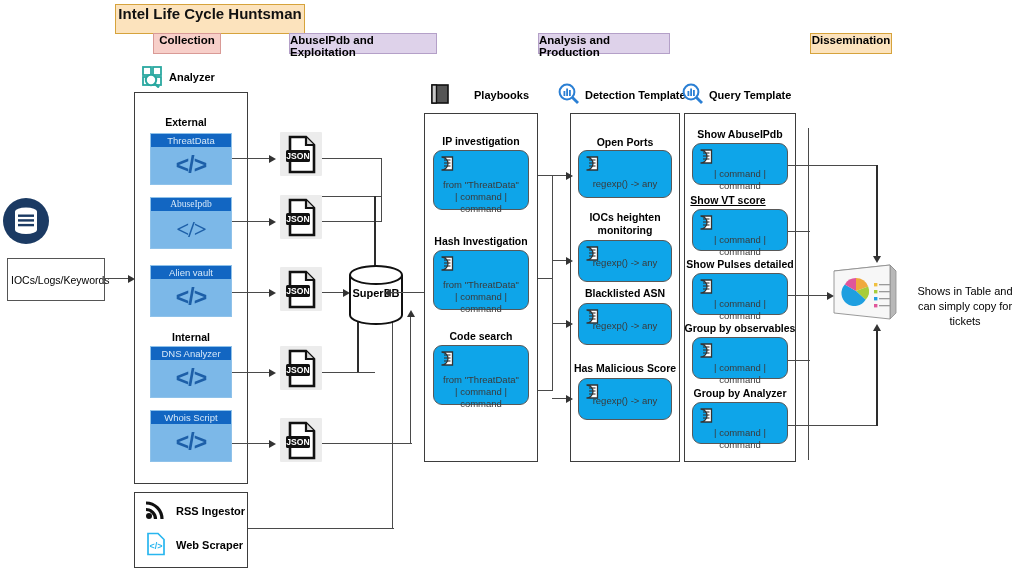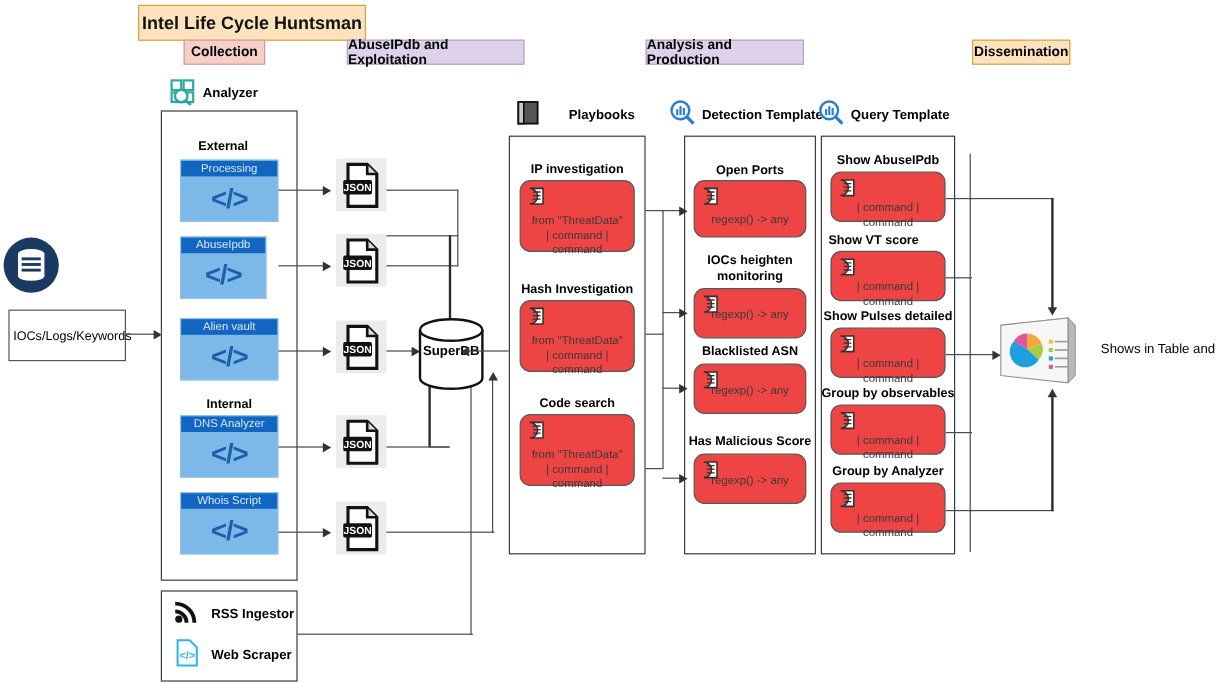--- a/index.html
+++ b/index.html
@@ -1,21 +1,21 @@
 <!DOCTYPE html>
 <html><head>
 <meta charset="utf-8">
 <style>
   html,body{margin:0;padding:0;background:#ffffff;}
   body{width:1024px;height:569px;position:relative;overflow:hidden;
        font-family:"Liberation Sans",sans-serif;color:#000;}
   .abs{position:absolute;}
 
   
-  .banner{position:absolute;box-sizing:border-box;display:flex;align-items:center;
+  .banner{position:absolute;box-sizing:border-box;display:flex;align-items:flex-start;
           justify-content:center;font-weight:bold;font-size:11.5px;}
   .banner-title{border:1.5px solid #d6a33c;background:#fce3bd;font-size:15px;
                 color:#111;}
   .b-collection{border:1px solid #d99a96;background:#f7cfc9;}
   .b-processing{border:1px solid #b4a0c8;background:#ded2ea;}
   .b-analysis{border:1px solid #b4a0c8;background:#ded2ea;}
   .b-dissem{border:1px solid #d6a33c;background:#fce3bd;}
 
   
   .frame{position:absolute;box-sizing:border-box;border:1.4px solid #3d3d3d;
@@ -36,21 +36,21 @@
             border-radius:1px;}
   .jsonicon svg{display:block;}
 
   
   .cyl{position:absolute;}
   .cyl .lab{position:absolute;left:0;top:22px;width:100%;text-align:center;
             font-weight:bold;font-size:11px;}
 
   
   .scard{position:absolute;box-sizing:border-box;border:1.1px solid #585858;
-         border-radius:9px;background:#ef4444;}
+         border-radius:9px;background:#0ea5e9;}
   .scard .txt{position:absolute;left:0;width:100%;text-align:center;
               font-size:9.5px;color:#3a3a3a;line-height:12px;}
   .scroll-ico{position:absolute;left:5px;top:4px;}
   .lbl{position:absolute;font-weight:bold;font-size:10.5px;text-align:center;
        width:100%;left:0;}
 
   
   .ln{position:absolute;background:#4a4a4a;}
   .lnh{height:1.3px;}
   .lnv{width:1.3px;}
@@ -129,24 +129,24 @@
     </svg>
   </span>
   <span>Analyzer</span>
 </div>
 
 <div class="frame" style="left:134px;top:92px;width:114px;height:392px;"></div>
 
 <div class="grp-lab" style="left:134px;top:116px;width:104px;">External</div>
 
 <div class="acard" style="left:150px;top:133px;width:82px;height:52px;">
-  <div class="hdr">Processing</div>
+  <div class="hdr">ThreatData</div>
   <div class="body">&lt;/&gt;</div>
 </div>
-<div class="acard" style="left:150px;top:197px;width:72px;height:52px;">
+<div class="acard" style="left:150px;top:197px;width:82px;height:52px;font-family:Liberation Serif, serif;">
   <div class="hdr">AbuseIpdb</div>
   <div class="body">&lt;/&gt;</div>
 </div>
 <div class="acard" style="left:150px;top:265px;width:82px;height:52px;">
   <div class="hdr">Alien vault</div>
   <div class="body">&lt;/&gt;</div>
 </div>
 
 <div class="grp-lab" style="left:134px;top:331px;width:114px;">Internal</div>
 
@@ -421,21 +421,21 @@
     <svg width="16" height="17" viewBox="0 0 16 17">
       <path d="M2.5 2 h11 v13 h-11 a2.2 2.2 0 0 0 0 -13 z" fill="#fff" stroke="#333" stroke-width="1.3"></path>
       <line x1="5" y1="5" x2="11.5" y2="5" stroke="#333" stroke-width="1.1"></line>
       <line x1="5" y1="8" x2="11.5" y2="8" stroke="#333" stroke-width="1.1"></line>
       <line x1="5" y1="11" x2="11.5" y2="11" stroke="#333" stroke-width="1.1"></line>
     </svg>
   </span>
   <div class="txt" style="top:24px;">| command | command</div>
 </div>
 
-<div class="lbl" style="left:684px;top:194px;width:88px;">Show VT score</div>
+<div class="lbl" style="left:684px;top:194px;width:88px;text-decoration:underline;">Show VT score</div>
 <div class="scard" style="left:692px;top:209px;width:96px;height:42px;">
   <span class="scroll-ico">
     <svg width="16" height="17" viewBox="0 0 16 17">
       <path d="M2.5 2 h11 v13 h-11 a2.2 2.2 0 0 0 0 -13 z" fill="#fff" stroke="#333" stroke-width="1.3"></path>
       <line x1="5" y1="5" x2="11.5" y2="5" stroke="#333" stroke-width="1.1"></line>
       <line x1="5" y1="8" x2="11.5" y2="8" stroke="#333" stroke-width="1.1"></line>
       <line x1="5" y1="11" x2="11.5" y2="11" stroke="#333" stroke-width="1.1"></line>
     </svg>
   </span>
   <div class="txt" style="top:24px;">| command | command</div>
@@ -517,13 +517,14 @@
       <rect x="44" y="34" width="3.4" height="3.4" fill="#1f9fe0"></rect>
         <rect x="49" y="35" width="11" height="1.3" fill="#9a9a9a"></rect>
       <rect x="44" y="41" width="3.4" height="3.4" fill="#e0569b"></rect>
         <rect x="49" y="42" width="11" height="1.3" fill="#9a9a9a"></rect>
     </g>
   </svg>
 </div>
 
 <div class="note" style="left:905px;top:284px;width:120px;">
   <div>Shows in Table and</div>
+  <div>can simply copy for tickets</div>
 </div>
 
 </body></html>

